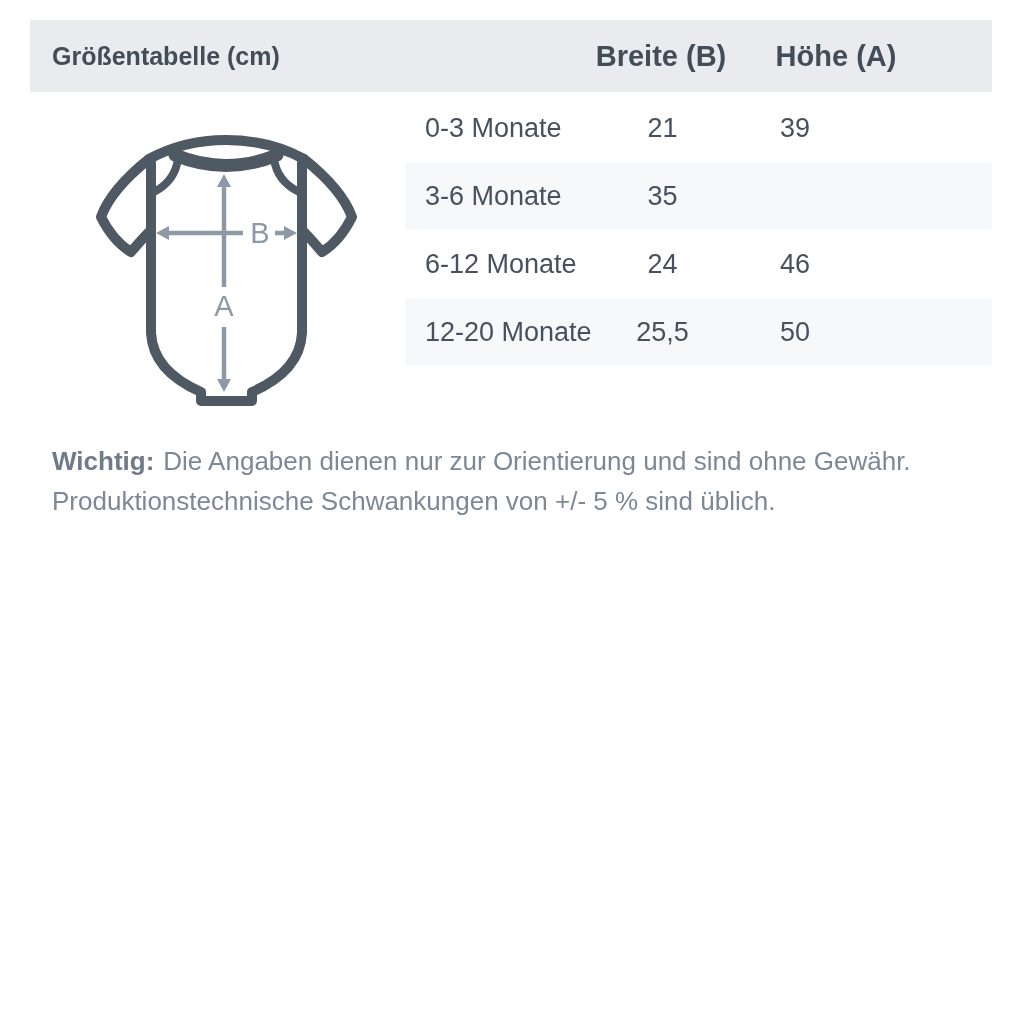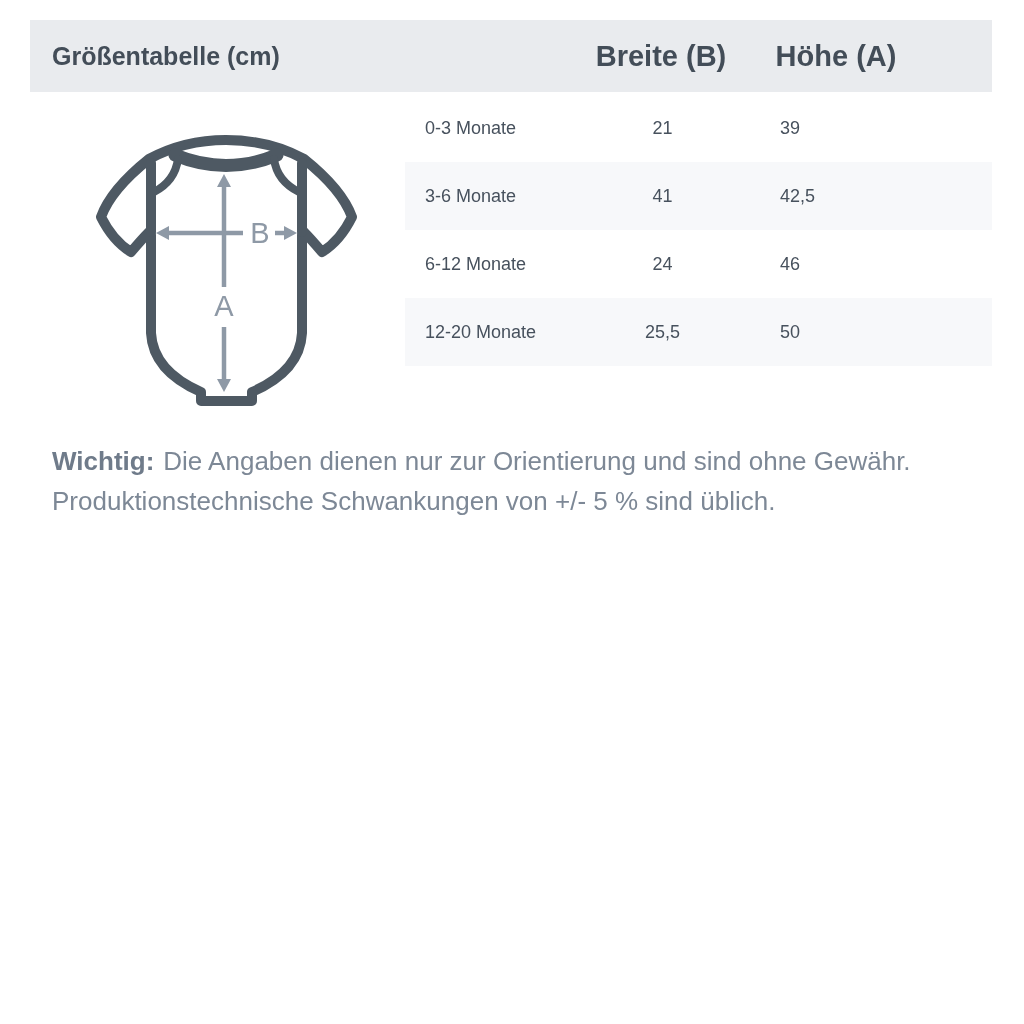--- a/index.html
+++ b/index.html
@@ -45,21 +45,21 @@
     width: 587px;
   }
   .table-row {
     position: relative;
     width: 587px; height: 68px;
   }
   .table-row:nth-child(even) { background: #f7f8fa; }
   .cell {
     position: absolute; top: 0;
     line-height: 68px;
-    font-size: 18px;
+    font-size: 27px;
     color: #47515d;
     white-space: nowrap;
   }
   .cell-label  { left: 20px; }
   .cell-breite { left: 170px; width: 175px; text-align: center; }
   .cell-hoehe  { left: 375px; width: 200px; text-align: left; }
 
   
   .diagram {
     position: absolute;
@@ -142,22 +142,21 @@
   </svg>
 
   <div class="size-table">
     <div class="table-row">
       <div class="cell cell-label">0-3 Monate</div>
       <div class="cell cell-breite">21</div>
       <div class="cell cell-hoehe">39</div>
     </div>
     <div class="table-row">
       <div class="cell cell-label">3-6 Monate</div>
-      <div class="cell cell-breite">41</div>
-      <div class="cell cell-hoehe">42,5</div>
+      <div class="cell cell-breite">35</div>
     </div>
     <div class="table-row">
       <div class="cell cell-label">6-12 Monate</div>
       <div class="cell cell-breite">24</div>
       <div class="cell cell-hoehe">46</div>
     </div>
     <div class="table-row">
       <div class="cell cell-label">12-20 Monate</div>
       <div class="cell cell-breite">25,5</div>
       <div class="cell cell-hoehe">50</div>

